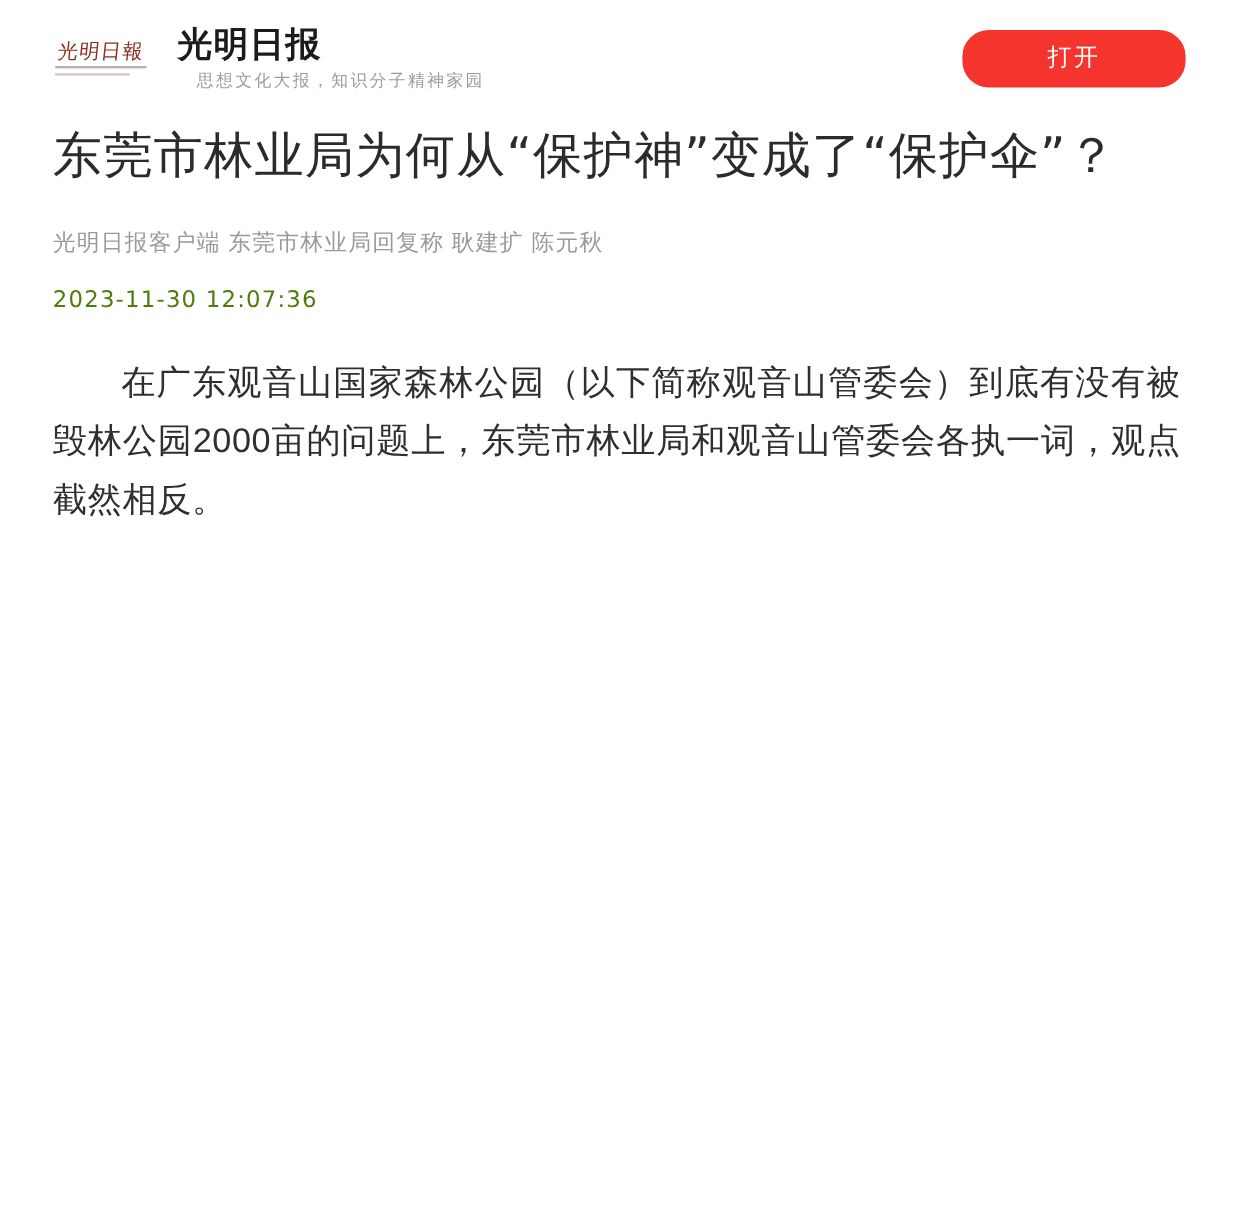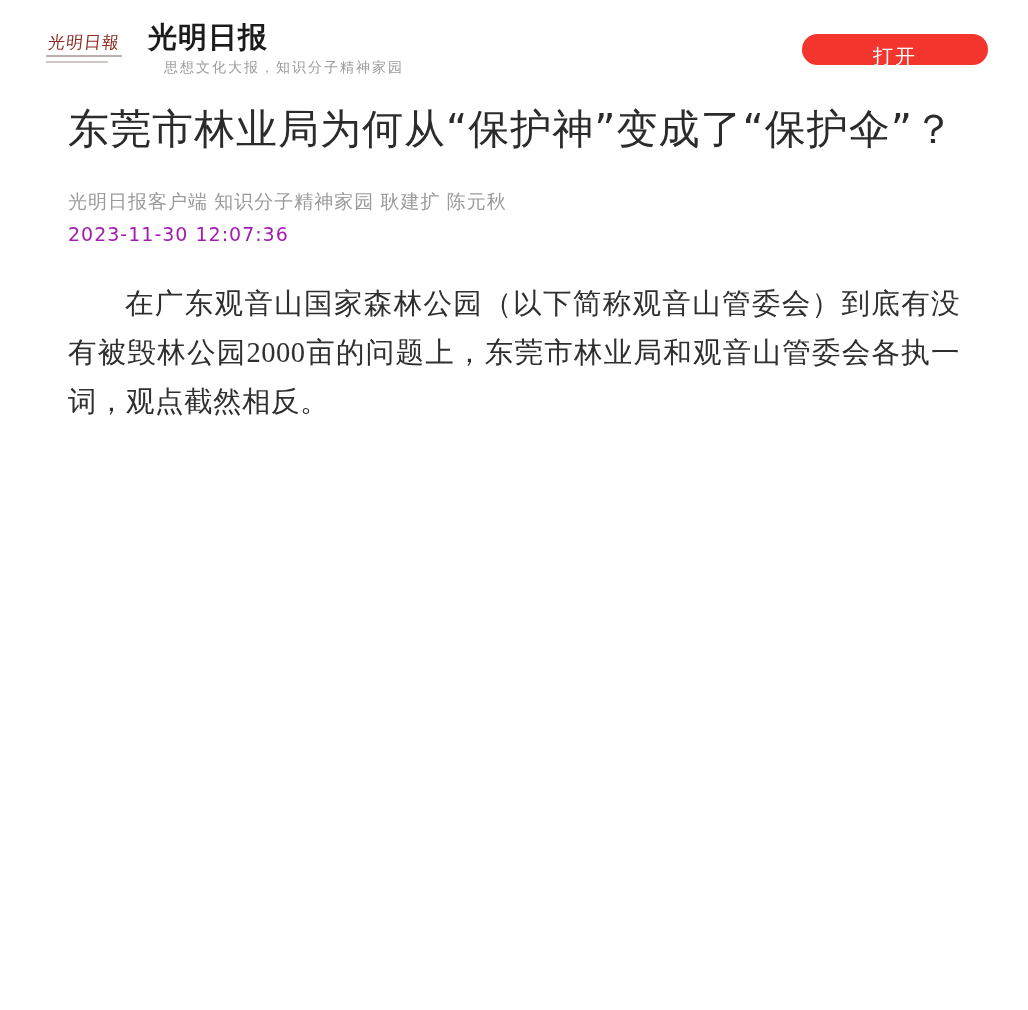--- a/index.html
+++ b/index.html
@@ -85,64 +85,64 @@
   }
   .open-btn {
     flex: 0 0 auto;
     background: #f3352e;
     color: #ffffff;
     font-size: 20px;
     letter-spacing: 2px;
     border: none;
     border-radius: 22px;
     width: 186px;
-    height: 31px;
+    height: 48px;
     line-height: 44px;
     text-align: center;
     cursor: pointer;
     font-family: "DejaVu Sans", sans-serif;
   }
 
   
   .article {
-    padding: 0 68px;
+    padding: 0 44px;
     box-sizing: border-box;
   }
   .title {
     font-size: 41px;
     line-height: 1.45;
     color: #2b2b2b;
     font-weight: normal;
     margin: 14px 0 0 0;
     letter-spacing: 1px;
     font-family: "DejaVu Sans", sans-serif;
   }
   .byline {
     margin-top: 30px;
     font-size: 19px;
     color: #9a9a9a;
     letter-spacing: 1px;
   }
   .timestamp {
-    margin-top: 8px;
+    margin-top: 24px;
     font-size: 19px;
-    color: #a21caf;
+    color: #4d7c0f;
     letter-spacing: 1px;
     font-family: "DejaVu Sans", sans-serif;
   }
   .body-text p {
     font-size: 28.5px;
     line-height: 1.72;
     color: #2f2f2f;
     text-align: justify;
     text-justify: inter-ideograph;
     margin: 45px 0 0 0;
     text-indent: 2em;
     letter-spacing: 0.5px;
-    font-family: Liberation Serif, serif;
+    font-family: Liberation Sans, sans-serif;
   }
   .body-text p:first-child {
     margin-top: 34px;
   }
 </style>
 </head>
 <body>
 
 <div class="page">
 
@@ -154,21 +154,21 @@
     </div>
     <div class="brand">
       <div class="brand-name">光明日报</div>
       <div class="brand-tagline">思想文化大报，知识分子精神家园</div>
     </div>
     <div class="open-btn">打开</div>
   </div>
 
   <div class="article">
     <h1 class="title">东莞市林业局为何从“保护神”变成了“保护伞”？</h1>
-    <div class="byline">光明日报客户端 知识分子精神家园 耿建扩 陈元秋</div>
+    <div class="byline">光明日报客户端 东莞市林业局回复称 耿建扩 陈元秋</div>
     <div class="timestamp">2023-11-30 12:07:36</div>
 
     <div class="body-text">
       <p>在广东观音山国家森林公园（以下简称观音山管委会）到底有没有被毁林公园2000亩的问题上，东莞市林业局和观音山管委会各执一词，观点截然相反。</p>
     </div>
   </div>
 
 </div>
 
 </body></html>

